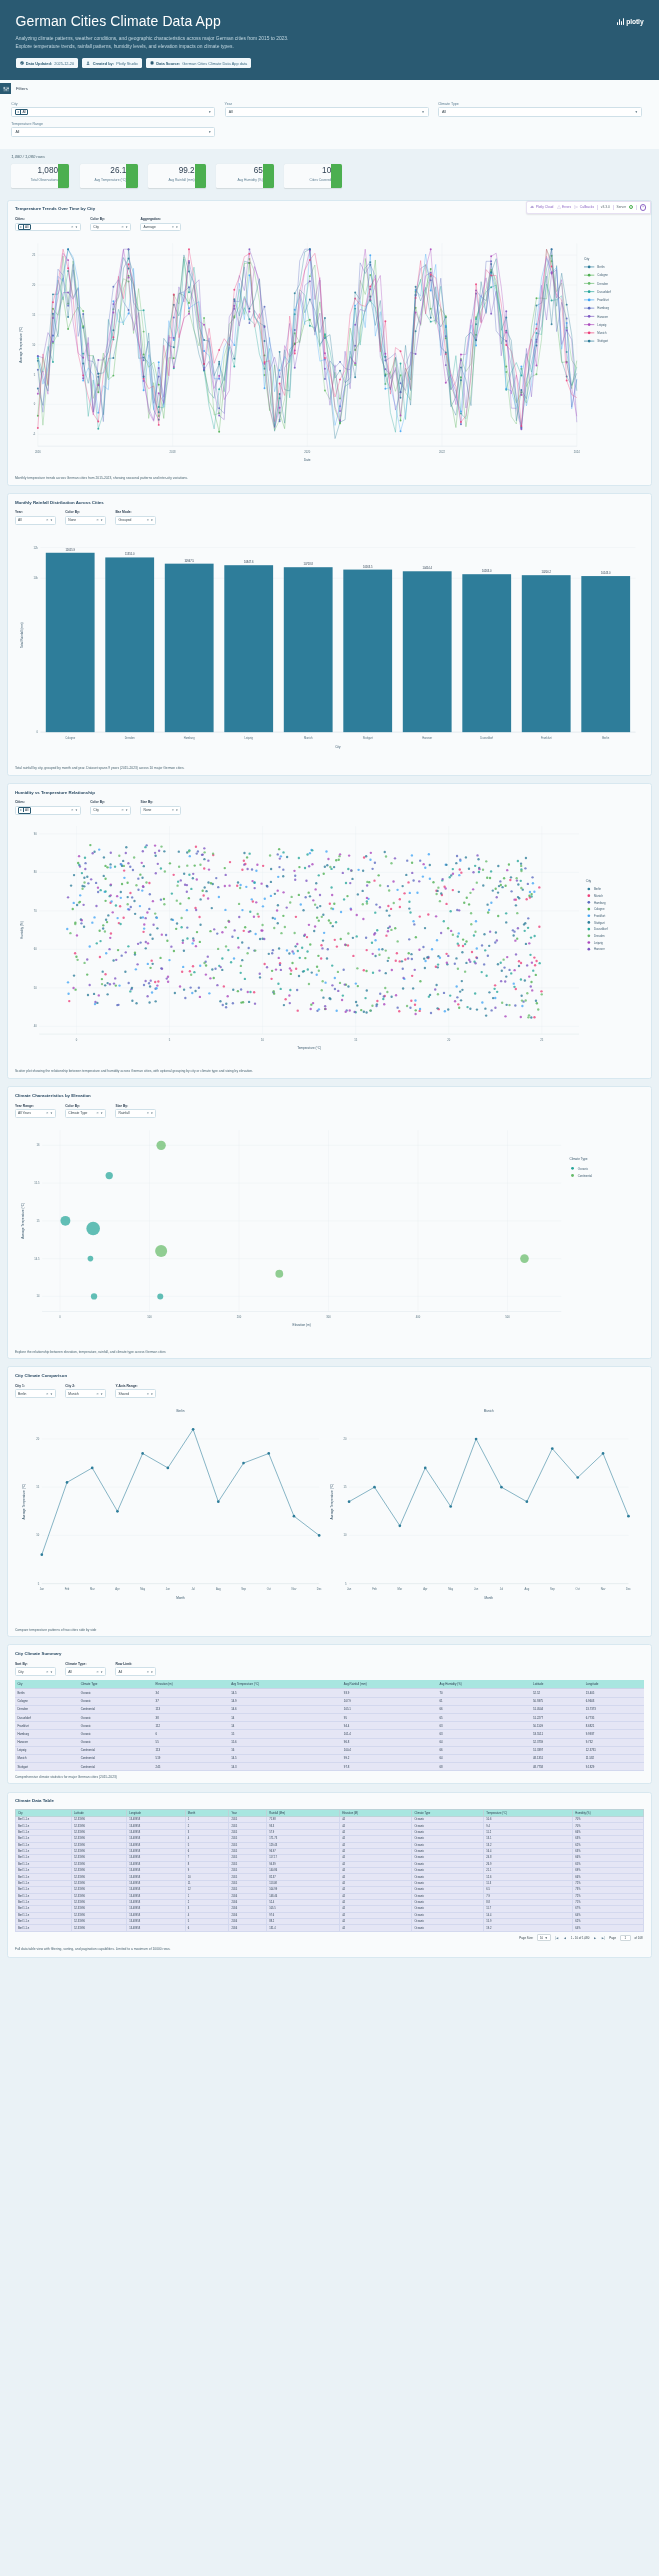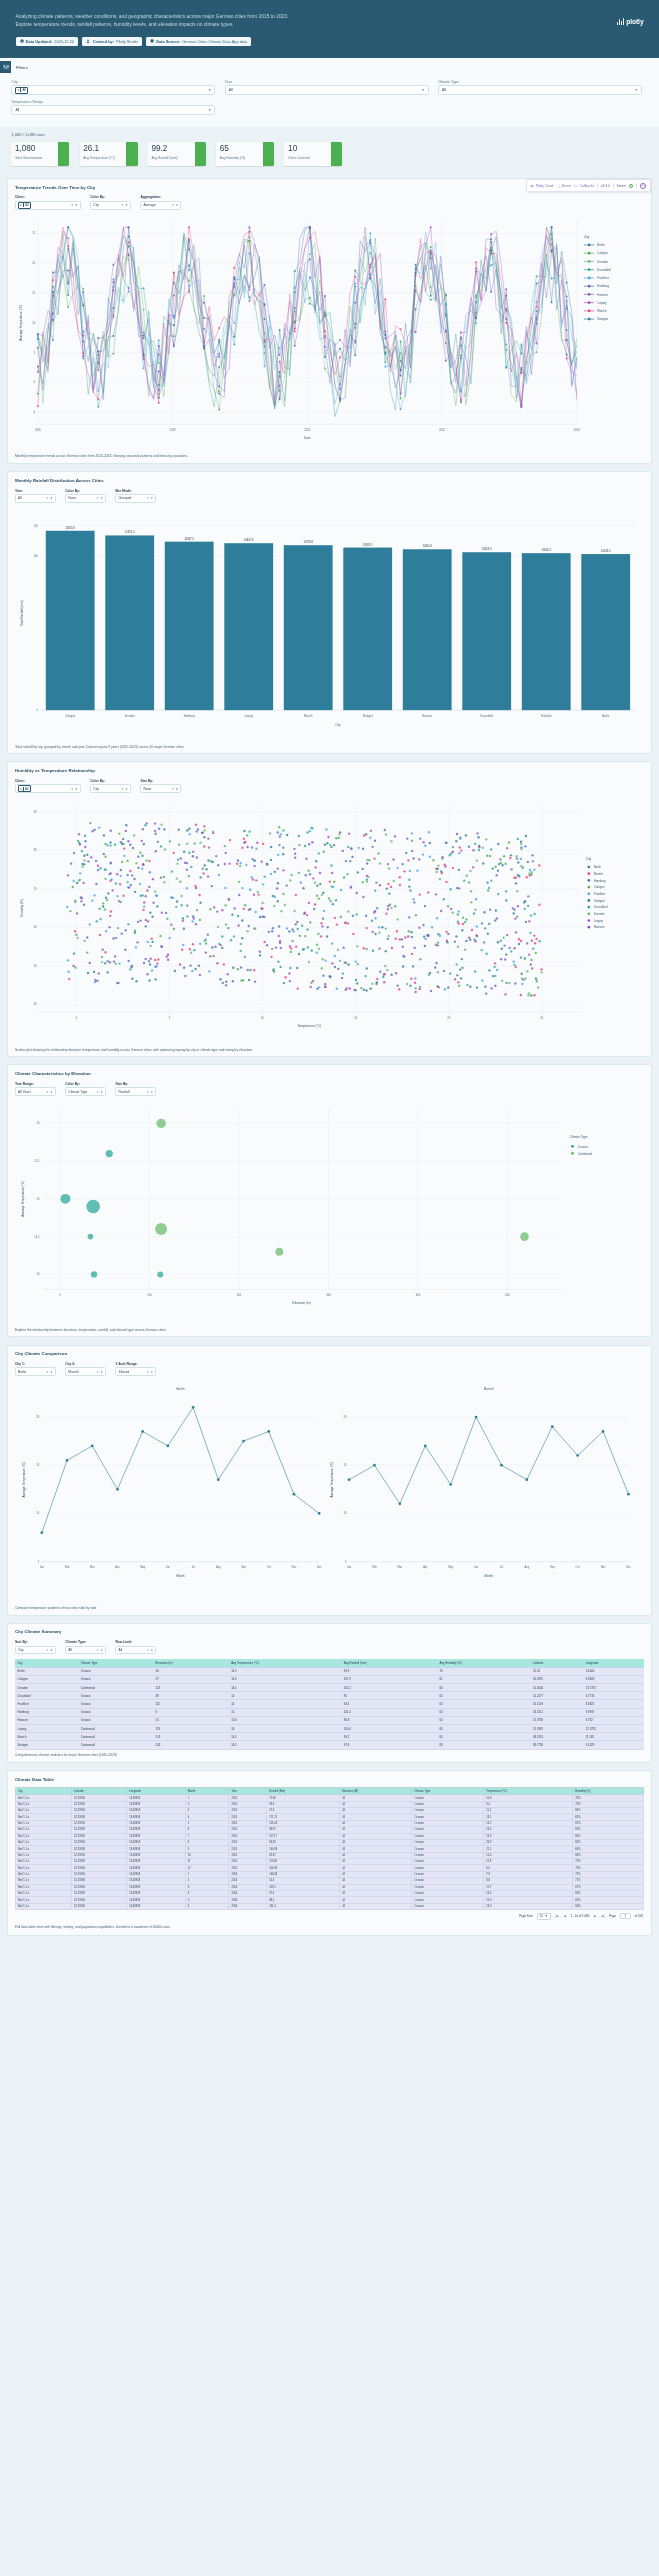--- a/index.html
+++ b/index.html
@@ -46,21 +46,21 @@
   .chip .cl { padding: 0 1.5px; color:#2c3e50; }
 
   
   .kpi-wrap { background: #eaf2f6; padding: 5.2px 11.3px 8.2px 11.3px; }
   .rowcount { font-size: 4.1px; color: #4a6572; font-style: italic; margin-bottom: 5.2px; }
   .kpis { display: flex; gap: 10.3px; }
   .kpi {
     width: 58px; height: 24px; background: #f9fbfc; border-radius: 1.5px;
     box-shadow: 0 0.5px 1px rgba(0,0,0,.10); display: flex; overflow: hidden; position: relative;
   }
-  .kpi-main { flex: 1; padding: 2.6px 0 0 3.6px; }
+  .kpi-main { flex: 1; padding: 2.6px 0 0 3.6px; text-align: right; }
   .kpi-val { font-size: 8.2px; color: #2c3e50; font-weight: 400; line-height: 1; }
   .kpi-lab { font-size: 3.3px; color: #5b7d91; margin-top: 3.1px; }
   .kpi-bar { width: 11.3px; background: #4caf50; }
 
   
   .section { padding: 3.6px 7.2px; }
   .card { background: #f9fbfc; border: 0.5px solid #d8e8f0; border-radius: 2.6px; padding: 5.7px 6.7px 4.6px 6.7px; }
   .card-title { font-size: 4.4px; font-weight: 700; color: #2a4a63; margin-bottom: 5.7px; }
   .ctrls { display: flex; gap: 9.3px; margin-bottom: 4.1px; }
   .ctrl { width: 41px; }
@@ -119,20 +119,21 @@
   .tpager { display: flex; align-items: center; justify-content: flex-end; gap: 3.6px; padding: 2.6px 1.5px; font-size: 2.9px; color: #37474f; }
   .tpager .pbox { border: 0.5px solid #cfd8dc; background:#fff; border-radius: 1px; padding: 0.5px 2.1px; display:flex; align-items:center; gap:1.5px; }
   .tpager .pg { border: 0.5px solid #cfd8dc; background:#fff; border-radius: 1px; width: 11.3px; text-align:center; }
   .arrbtn { color:#5b7d91; padding: 0 1px; }
   .footnote { font-size: 3.3px; color: #4a6572; padding: 3.1px 0 1px 0; }
 </style>
 </head>
 <body>
 
 <div class="hero">
+  <h1>German Cities Climate Data App</h1>
   <p>Analyzing climate patterns, weather conditions, and geographic characteristics across major German cities from 2015 to 2023. Explore temperature trends, rainfall patterns, humidity levels, and elevation impacts on climate types.</p>
   <div class="badges">
     <div class="badge">
       <svg class="bicon" viewBox="0 0 16 16">
           <circle cx="8" cy="8" r="7" fill="#2a5a72"></circle>
           <path d="M4.5 8.2 6.8 10.5 11.5 5.6" stroke="#fff" stroke-width="1.8" fill="none"></path>
         </svg>
       <b>Data Updated:</b>
       <span class="bv">2025-12-20</span>
     </div>

